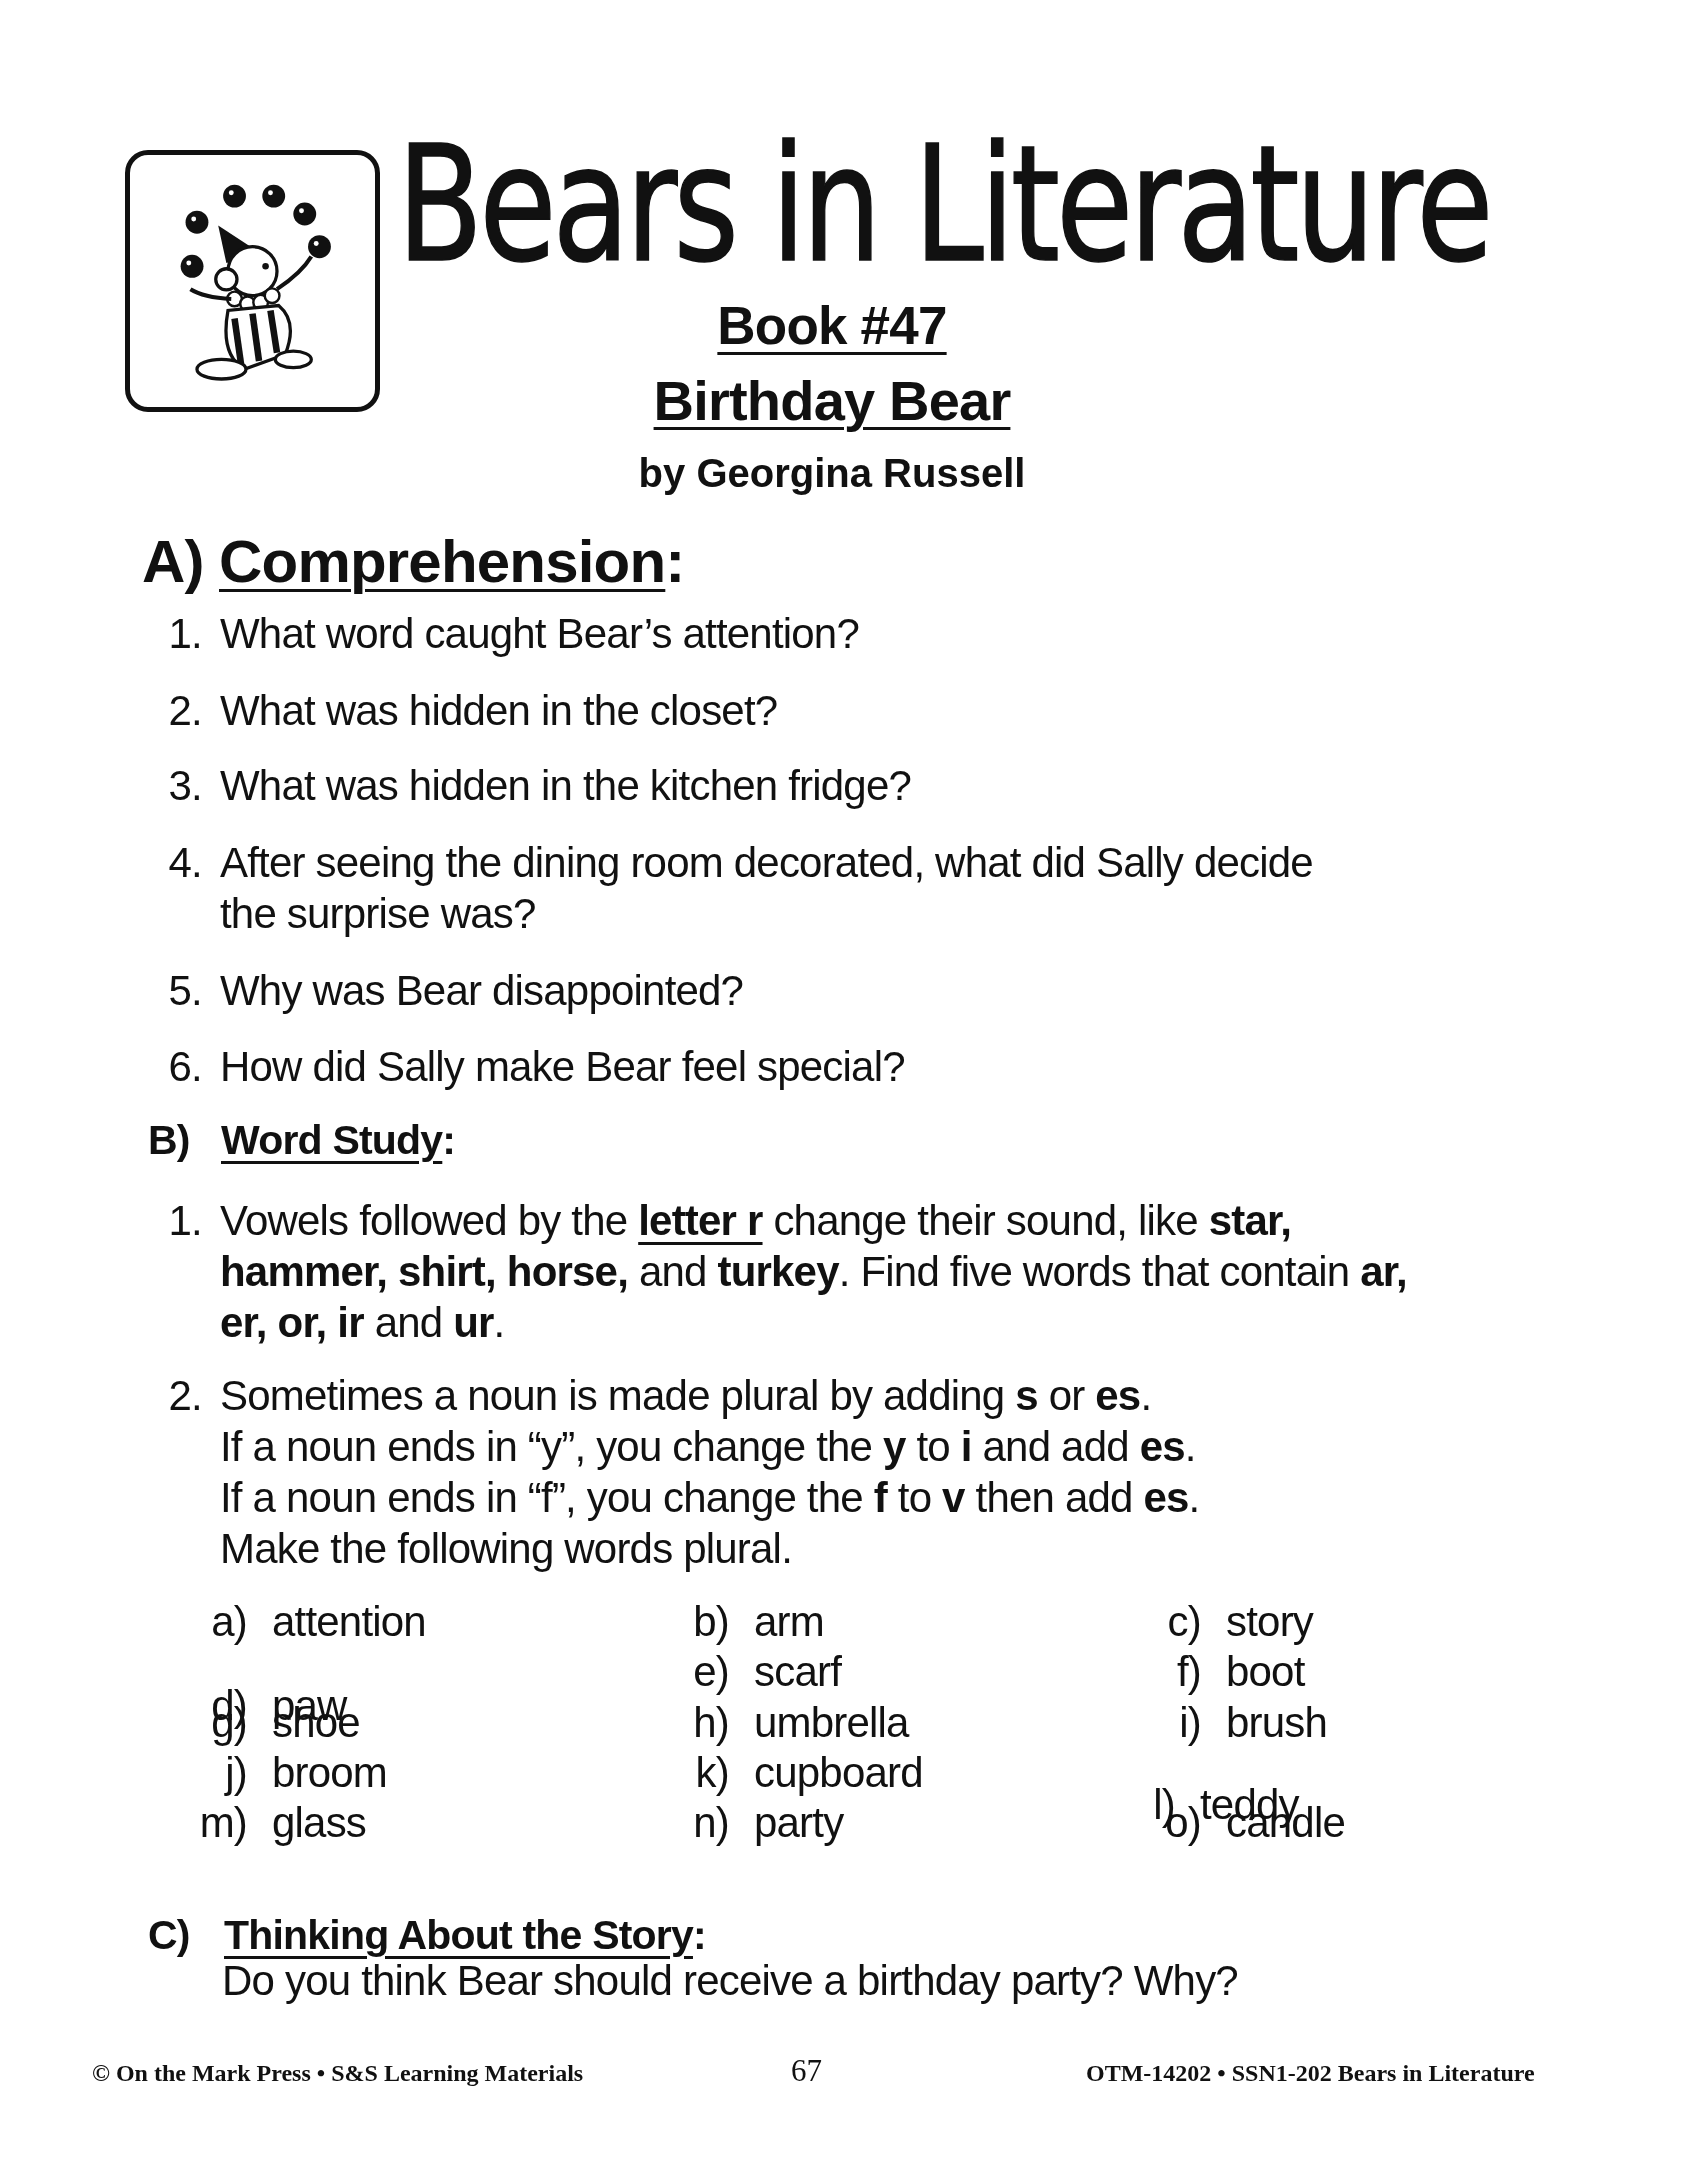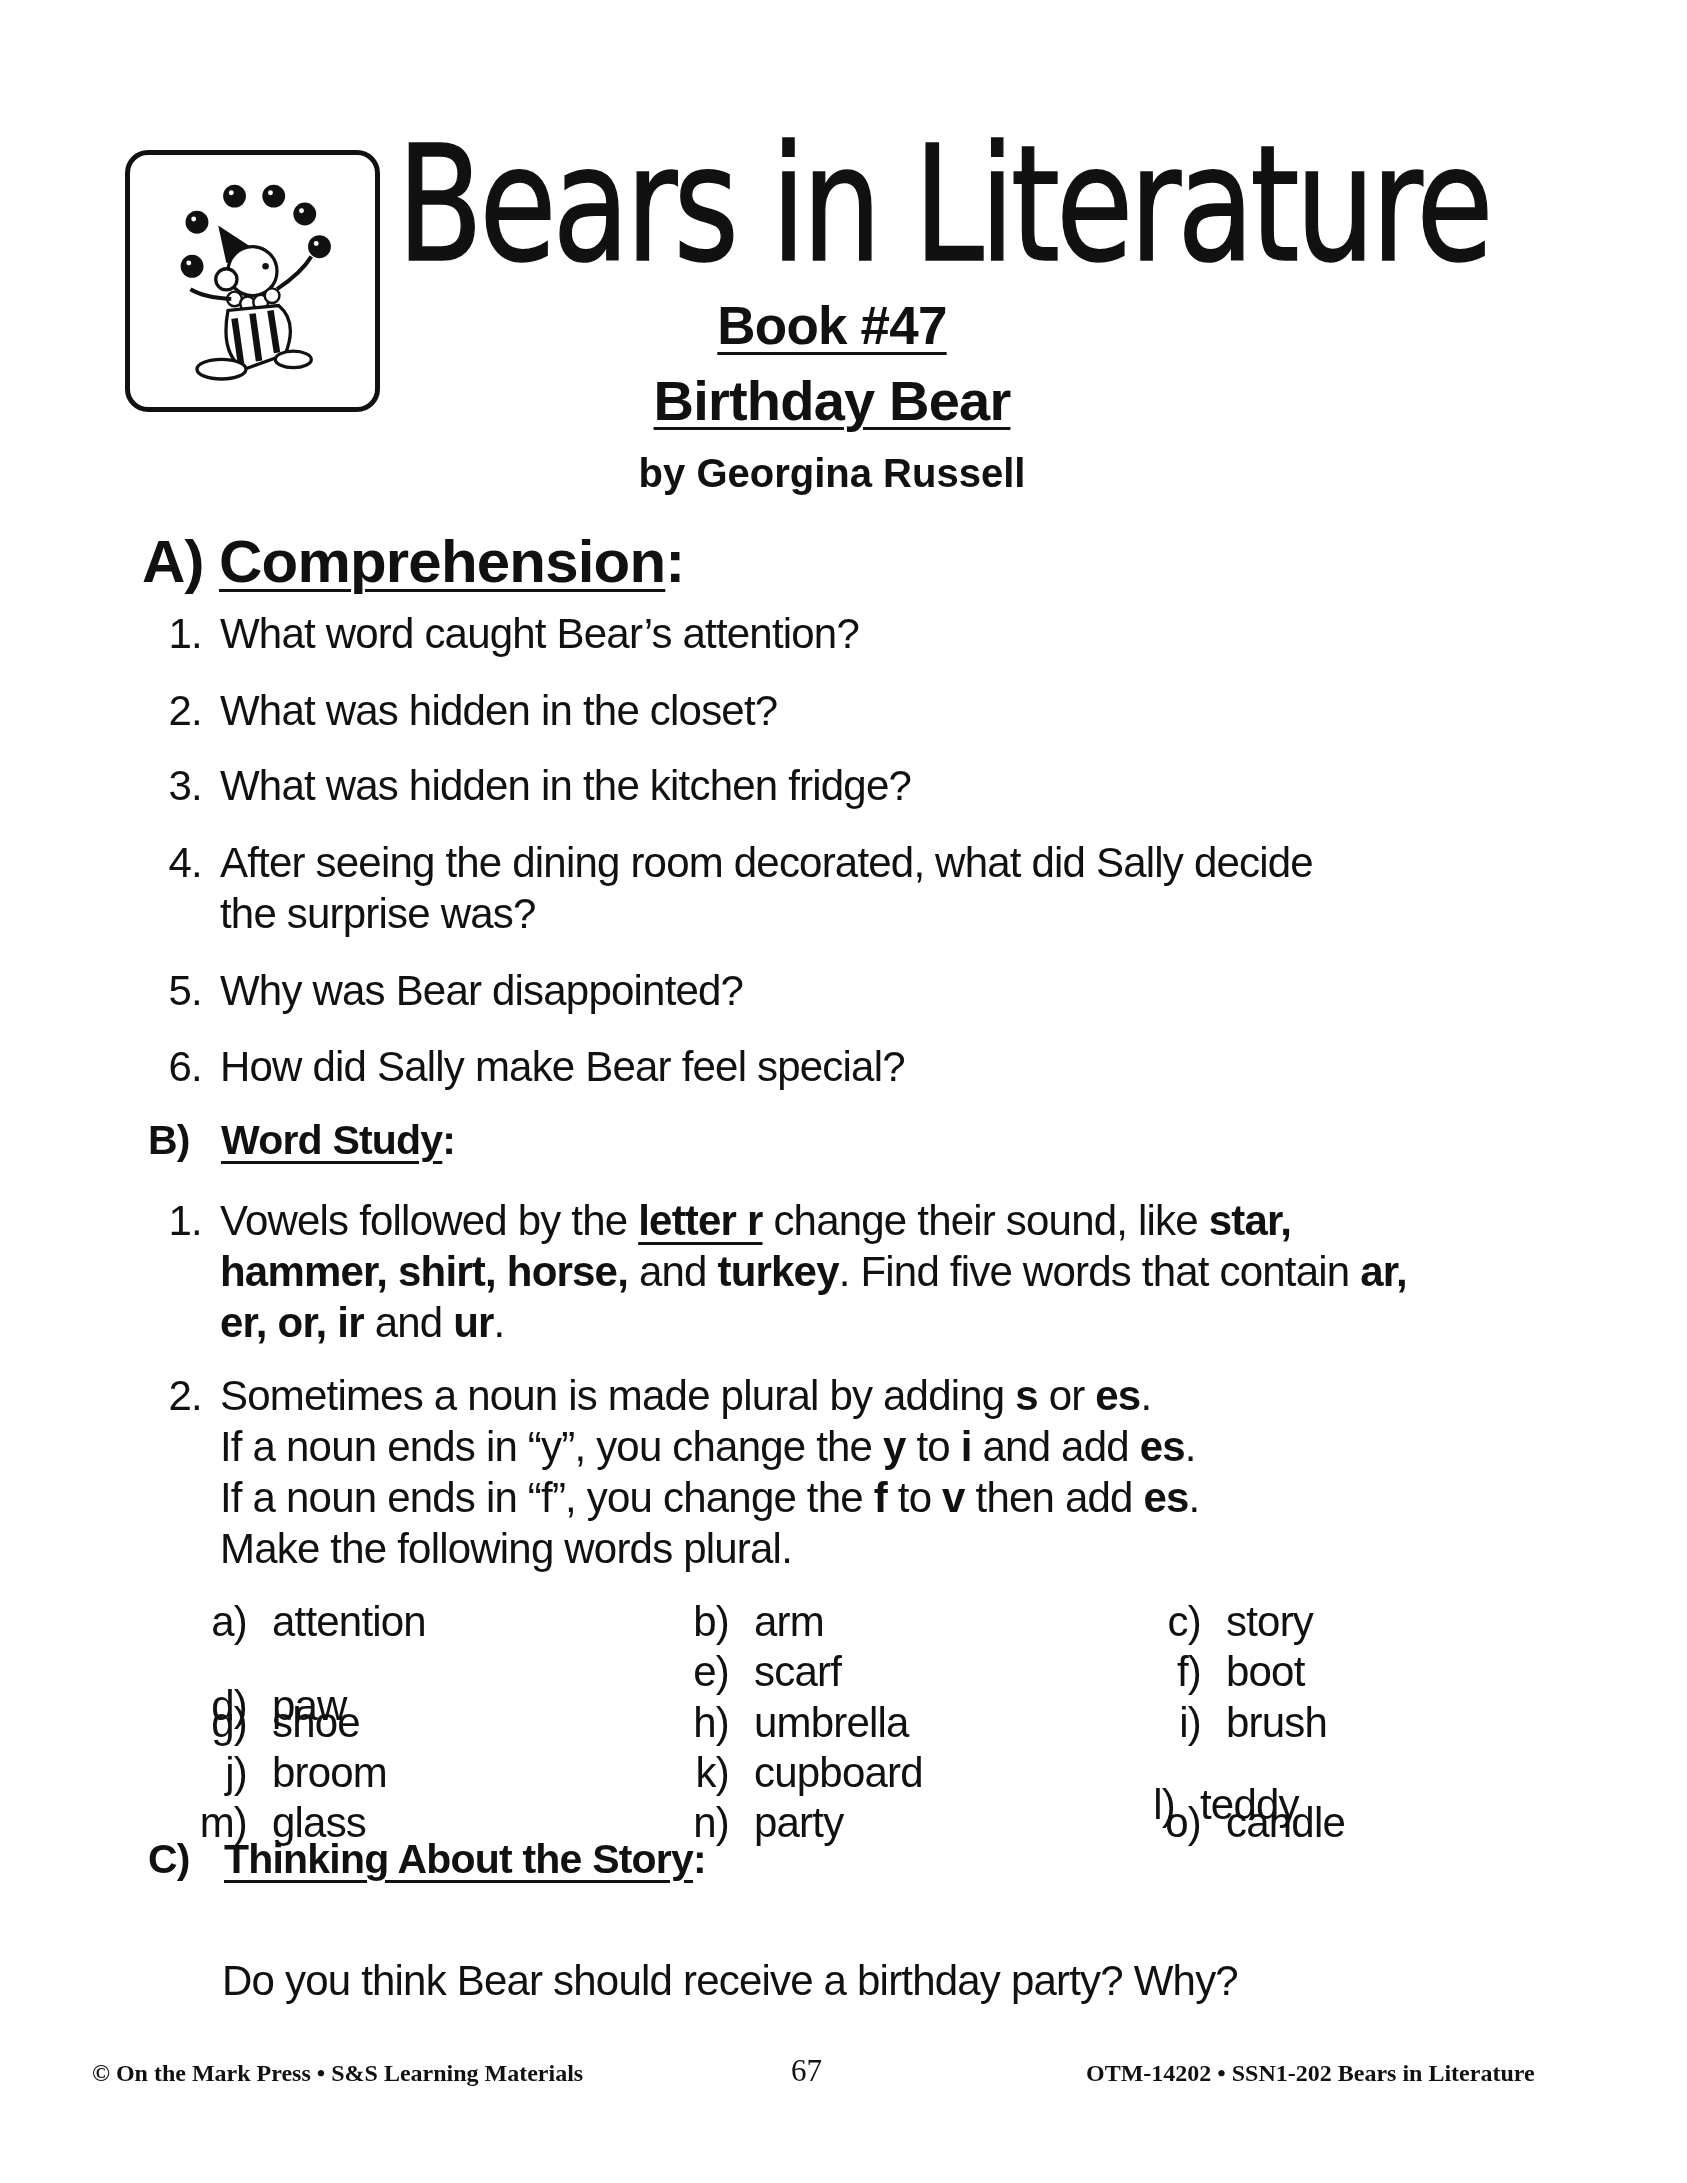--- a/index.html
+++ b/index.html
@@ -134,21 +134,21 @@
     <div class="cell" style="left:482px;"><span class="lbl">k)</span><span class="word">cupboard</span></div>
     <div class="cell" style="left:928px;margin-top:32px;"><span class="lbl">l)</span><span class="word">teddy</span></div>
   </div>
   <div class="grid-row" style="top:201px;">
     <div class="cell" style="left:0;"><span class="lbl">m)</span><span class="word">glass</span></div>
     <div class="cell" style="left:482px;"><span class="lbl">n)</span><span class="word">party</span></div>
     <div class="cell" style="left:954px;"><span class="lbl">o)</span><span class="word">candle</span></div>
   </div>
 </div>
 
-<div class="abs section-head" style="left:148px; top:1836px; font-size:41px;">
+<div class="abs section-head" style="left:148px; top:1912px; font-size:41px;">
   <span class="letter" style="width:76px;">C)</span><span class="heading">Thinking About the Story</span><span>:</span>
 </div>
 <div class="abs q" style="left:222px; top:1955px;">Do you think Bear should receive a birthday party?  Why?</div>
 
 <div class="abs footer" style="left:92px;">© On the Mark Press • S&amp;S Learning Materials</div>
 <div class="abs page-num">67</div>
 <div class="abs footer" style="left:1086px;">OTM-14202 • SSN1-202 Bears in Literature</div>
 
 
 </body></html>

